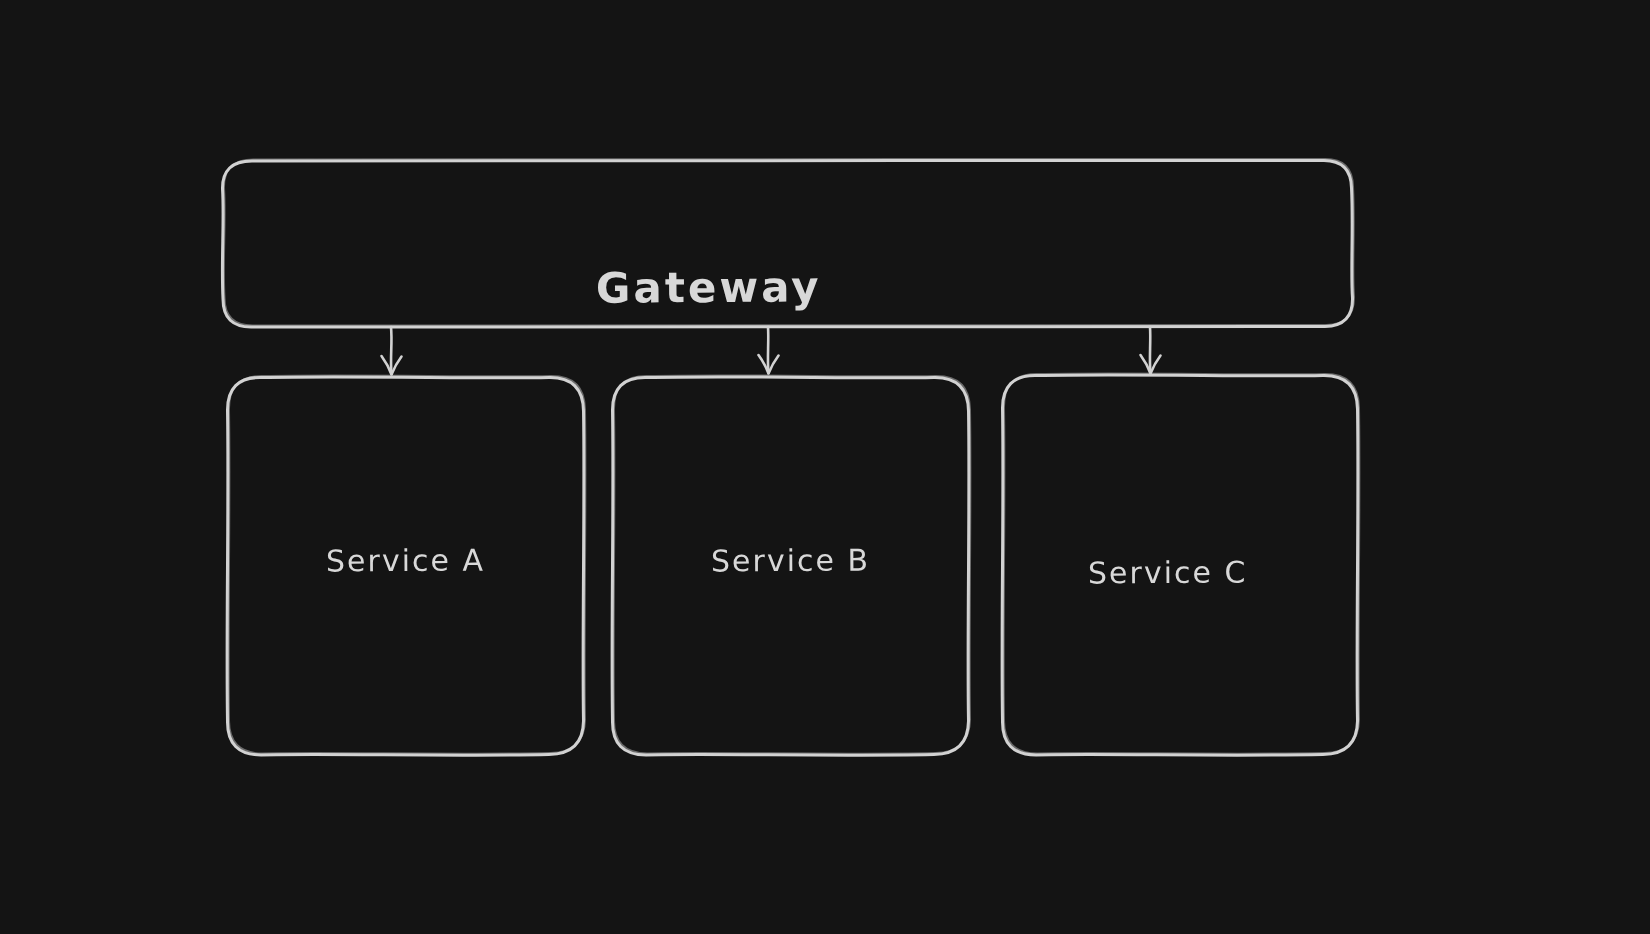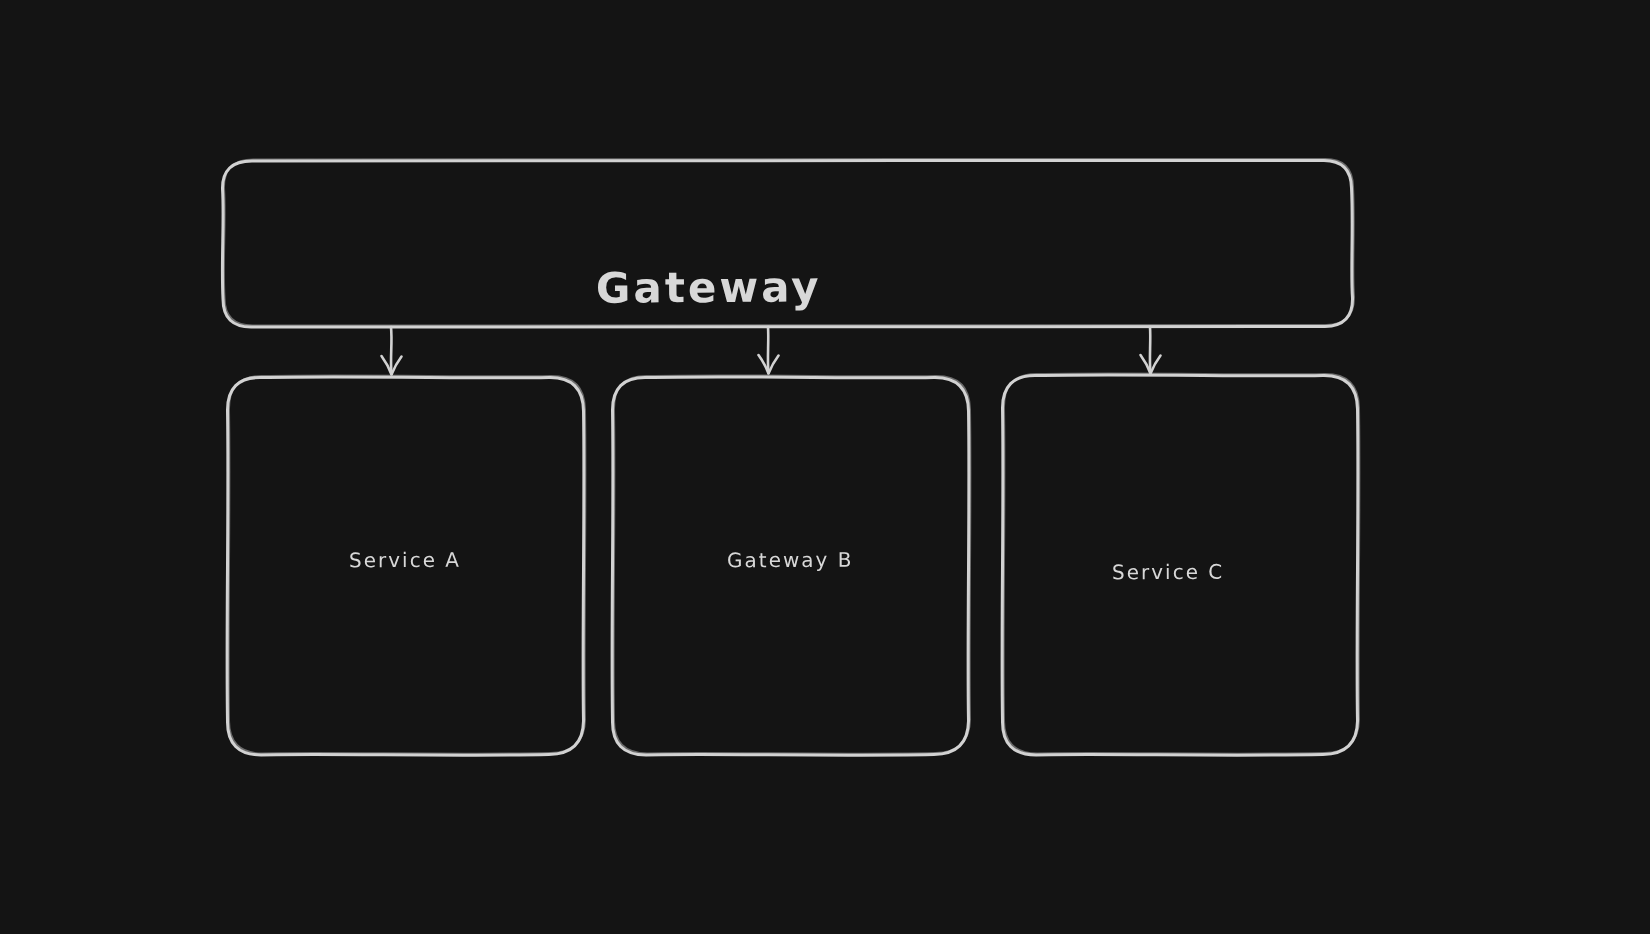--- a/index.html
+++ b/index.html
@@ -33,21 +33,21 @@
     color:var(--text);pointer-events:none;
   }
   .label span{white-space:nowrap;}
   .label-gateway{
     left:222px;top:160px;width:1033px;height:167px;
     font-size:42px;font-weight:bold;letter-spacing:3px;margin-top:48px;
   }
   .label-gateway span{transform:translate(-30px,-4px) rotate(-0.4deg);}
   .label-service{
     top:377px;width:356px;height:378px;
-    font-size:20px;letter-spacing:2px;border-radius:31px;
+    font-size:30px;letter-spacing:2px;border-radius:31px;
   }
   .label-service span{transform:translateY(-6px) rotate(-0.3deg);}
   .label-service-a{left:227px;}
   .label-service-b{left:612px;}
   .label-service-c{left:1002px;top:375px;margin-top:12px;}
   .label-service-c span{transform:translate(-12px,-4px) rotate(-0.3deg);}
 </style>
 </head>
 <body>
 
@@ -91,19 +91,19 @@
     </g>
   </svg>
 
   <div class="label label-gateway">
     <span>Gateway</span>
   </div>
   <div class="label label-service label-service-a">
     <span>Service A</span>
   </div>
   <div class="label label-service label-service-b">
-    <span>Gateway B</span>
+    <span>Service B</span>
   </div>
   <div class="label label-service label-service-c">
     <span>Service C</span>
   </div>
 
 </div>
 
 </body></html>

